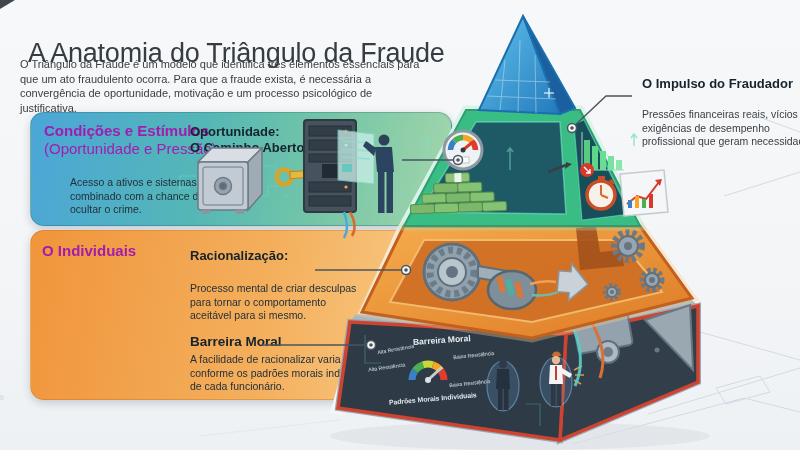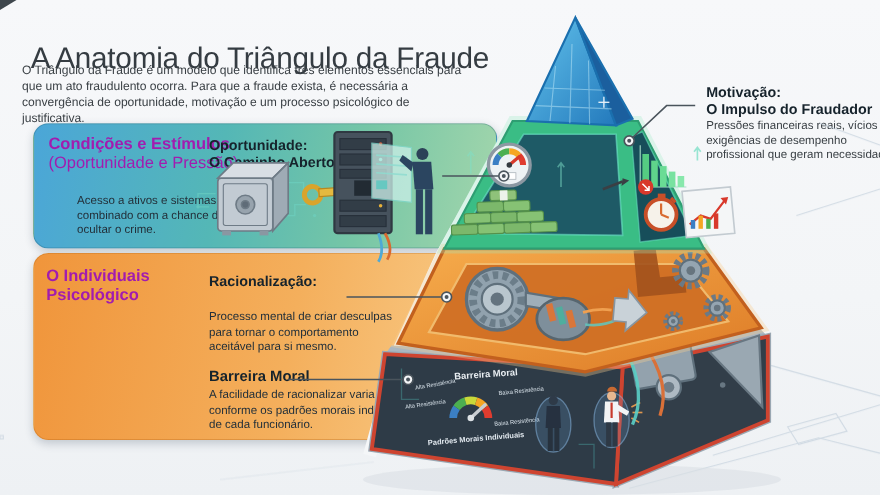--- a/index.html
+++ b/index.html
@@ -61,31 +61,29 @@
 </div>
 <p class="abs body-txt pos-cond-body">Acesso a ativos e sistemas combinado com a chance de ocultar o crime.</p>
 <div class="abs h-sub pos-oport">
   <div>Oportunidade:</div>
   <div>O Caminho Aberto</div>
 </div>
 
 <section class="abs card card-orange"></section>
 <div class="abs h-big pos-comp">
   <div>O Individuais</div>
-  <div>Psicológico</div>
 </div>
 <div class="abs h-sub pos-rac">
   <div>Racionalização:</div>
 </div>
 <p class="abs body-txt pos-rac-body">Processo mental de criar desculpas para tornar o comportamento aceitável para si mesmo.</p>
 <div class="abs h-sub pos-bar">Barreira Moral</div>
 <p class="abs body-txt pos-bar-body">A facilidade de racionalizar varia conforme os padrões morais individuais de cada funcionário.</p>
 
 <div class="abs h-sub pos-mot">
-  <div>Motivação:</div>
   <div>O Impulso do Fraudador</div>
 </div>
 <p class="abs body-txt pos-mot-body">Pressões financeiras reais, vícios ou exigências de desempenho profissional que geram necessidade.</p>
 
 <svg class="abs overlay" viewBox="0 0 800 450">
   <defs>
     <linearGradient id="apexG" x1="0" y1="0" x2="1" y2="1">
       <stop offset="0" stop-color="#63C3EC"></stop>
         <stop offset="1" stop-color="#2379BC"></stop>
     </linearGradient>

